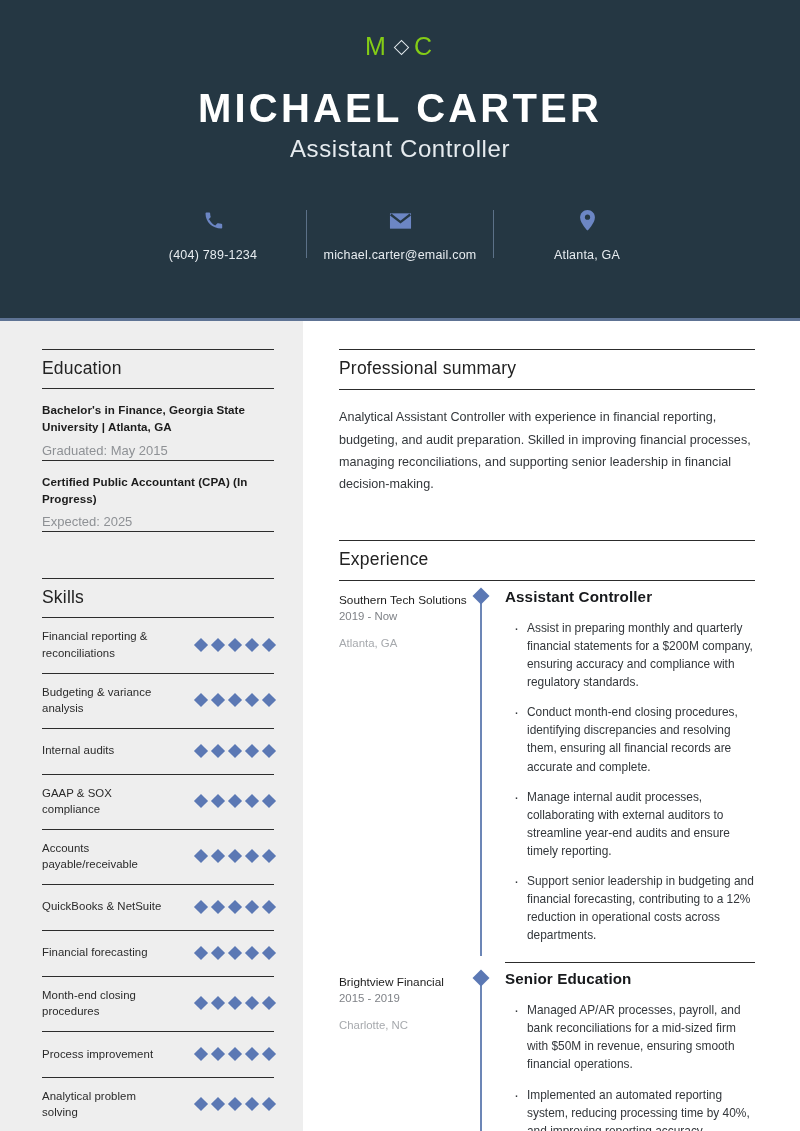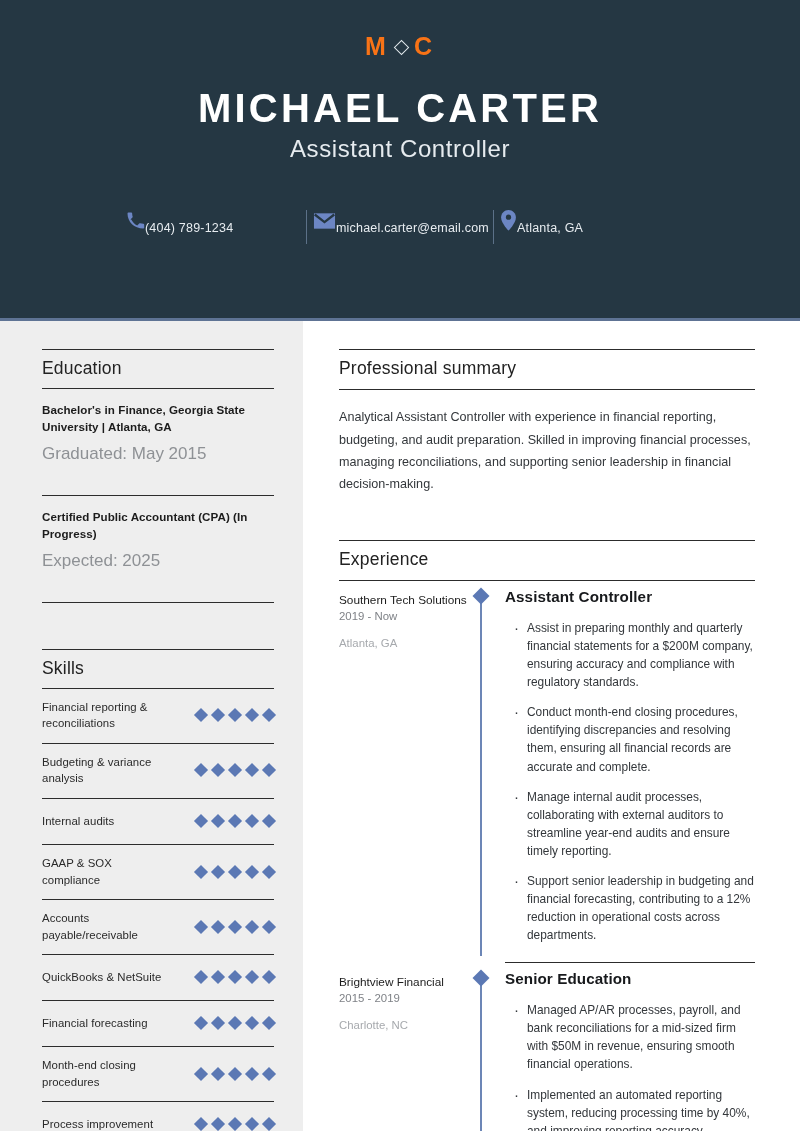--- a/index.html
+++ b/index.html
@@ -31,22 +31,22 @@
     content: "";
     position: absolute;
     left: 0; right: 0; bottom: 0;
     height: 3px;
     background: #5e7394;
   }
 
   .monogram {
     font-size: 25px;
     letter-spacing: 3px;
-    color: #f97316;
-    font-weight: 700;
+    color: #84cc16;
+    font-weight: 400;
     line-height: 1;
     margin-bottom: 26px;
   }
   .monogram .dia {
     display: inline-block;
     width: 11px;
     height: 11px;
     border: 1.4px solid #dfe6ea;
     transform: rotate(45deg);
     margin: 0 7px;
@@ -73,21 +73,21 @@
 
   .contact-row {
     display: flex;
     justify-content: center;
     align-items: stretch;
     margin-top: 44px;
   }
   .contact-item {
     width: 186px;
     display: flex;
-    flex-direction: row;
+    flex-direction: column;
     align-items: center;
     justify-content: flex-start;
     padding: 0 6px;
   }
   .contact-divider {
     width: 1px;
     background: #5c7188;
     margin: 2px 0 4px;
     align-self: stretch;
   }
@@ -134,34 +134,34 @@
   .sec-title {
     font-size: 17.5px;
     font-weight: 400;
     color: #222222;
     letter-spacing: 0.2px;
     padding: 9px 0 10px;
     line-height: 1.1;
   }
 
   .edu-item {
-    padding: 13px 0 30px;
+    padding: 13px 0 0;
     width: 232px;
     border-bottom: 1.3px solid #2c2c2c;
   }
   .edu-item:last-child { border-bottom: 1.3px solid #2c2c2c; }
   .edu-degree {
     font-size: 11.6px;
     font-weight: 700;
     color: #1c1c1c;
     line-height: 1.45;
     letter-spacing: 0.05px;
   }
   .edu-date {
-    font-size: 17px;
+    font-size: 13px;
     color: #8e9195;
     margin-top: 7px;
     line-height: 1.3;
   }
 
   .edu-spacer { height: 38px; }
 
   .skills-list { width: 232px; }
   .skill-row {
     display: flex;

